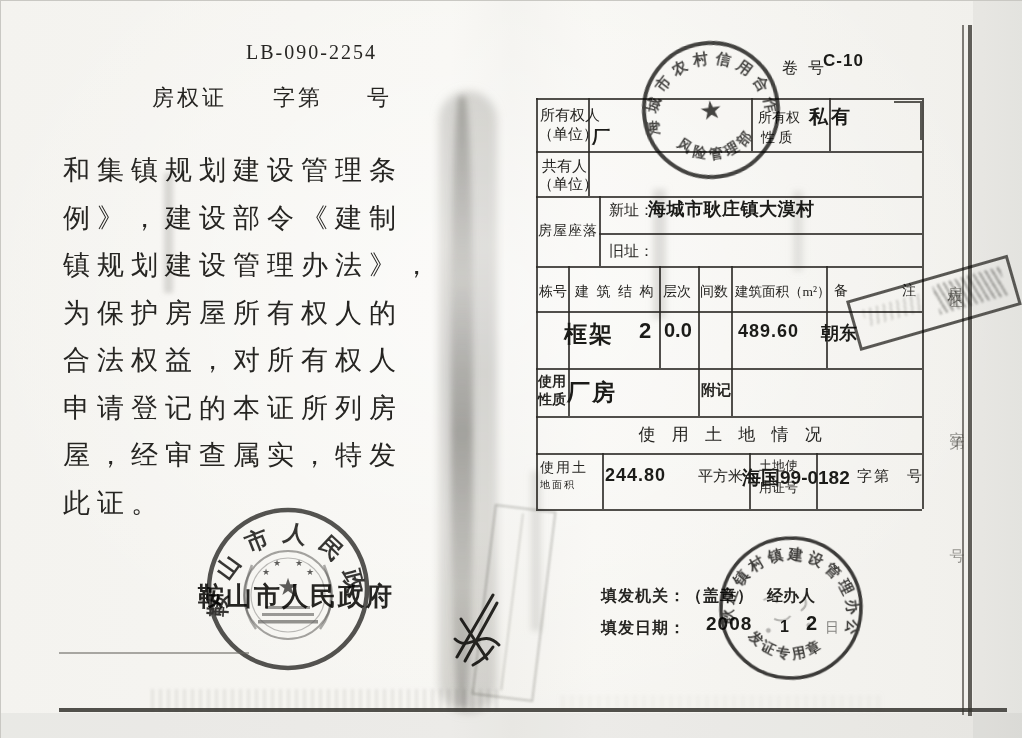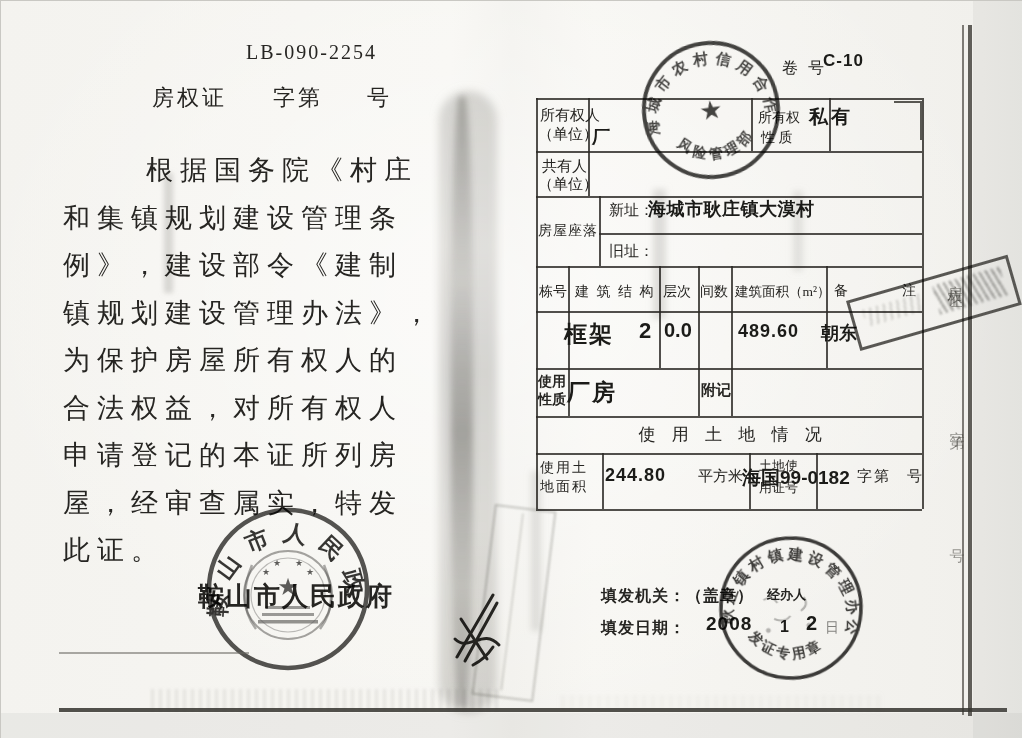--- a/index.html
+++ b/index.html
@@ -31,21 +31,20 @@
 
   <div class="abs serif" style="left:245px;top:40px;font-size:20px;letter-spacing:2px;">LB-090-2254</div>
 
   <div class="abs serif" style="left:0;top:82px;width:500px;height:30px;">
     <span class="abs" style="left:151px;font-size:22px;letter-spacing:3px;">房权证</span>
     <span class="abs" style="left:272px;font-size:22px;letter-spacing:3px;">字第</span>
     <span class="abs" style="left:366px;font-size:22px;">号</span>
   </div>
 
   <div class="abs" style="left:62px;top:146px;">
-    <div class="bodyline serif" style="padding-left:83px;">根据国务院《村庄</div>
     <div class="bodyline serif">和集镇规划建设管理条</div>
     <div class="bodyline serif">例》，建设部令《建制</div>
     <div class="bodyline serif">镇规划建设管理办法》，</div>
     <div class="bodyline serif">为保护房屋所有权人的</div>
     <div class="bodyline serif">合法权益，对所有权人</div>
     <div class="bodyline serif">申请登记的本证所列房</div>
     <div class="bodyline serif">屋，经审查属实，特发</div>
     <div class="bodyline serif">此证。</div>
   </div>
 
@@ -135,31 +134,31 @@
   <div class="abs typed" style="left:820px;top:320px;font-size:18px;">朝东</div>
 
   <div class="abs serif" style="left:537px;top:372px;font-size:14px;font-weight:600;">使用</div>
   <div class="abs serif" style="left:537px;top:390px;font-size:14px;font-weight:600;">性质</div>
   <div class="abs typed" style="left:566px;top:376px;font-size:23px;letter-spacing:2px;">厂房</div>
   <div class="abs serif" style="left:700px;top:380px;font-size:15px;font-weight:600;">附记</div>
 
   <div class="abs serif" style="left:535px;top:422px;width:394px;text-align:center;font-size:17px;letter-spacing:6px;">使 用 土 地 情 况</div>
 
   <div class="abs serif" style="left:539px;top:458px;font-size:14px;letter-spacing:2px;">使用土</div>
-  <div class="abs serif" style="left:539px;top:477px;font-size:14px;letter-spacing:2px;">地面积</div>
+  <div class="abs serif" style="left:539px;top:477px;font-size:10px;letter-spacing:2px;">地面积</div>
   <div class="abs typed" style="left:604px;top:464px;font-size:18px;letter-spacing:1px;">244.80</div>
   <div class="abs serif" style="left:697px;top:466px;font-size:15px;">平方米</div>
   <div class="abs serif" style="left:758px;top:456px;font-size:13px;">土地使</div>
   <div class="abs serif" style="left:758px;top:478px;font-size:13px;">用证号</div>
   <div class="abs typed" style="left:741px;top:464px;font-size:19px;white-space:nowrap;">海国99-0182</div>
   <div class="abs serif" style="left:856px;top:466px;font-size:15px;letter-spacing:2px;">字第</div>
   <div class="abs serif" style="left:906px;top:466px;font-size:15px;">号</div>
 
   <div class="abs serif" style="left:600px;top:585px;font-size:16px;font-weight:600;letter-spacing:1px;">填发机关：（盖章）</div>
-  <div class="abs serif" style="left:766px;top:585px;font-size:13px;font-weight:600;">经办人</div>
+  <div class="abs serif" style="left:766px;top:585px;font-size:16px;font-weight:600;">经办人</div>
   <div class="abs serif" style="left:600px;top:617px;font-size:16px;font-weight:600;letter-spacing:1px;">填发日期：</div>
   <div class="abs typed" style="left:705px;top:612px;font-size:19px;letter-spacing:1px;">2008</div>
   <div class="abs typed" style="left:779px;top:617px;font-size:16px;">1</div>
   <div class="abs typed" style="left:805px;top:611px;font-size:20px;">2</div>
   <div class="abs serif" style="left:824px;top:618px;font-size:14px;opacity:.55;">日</div>
 
   <div>
     <div class="abs" style="left:961px;top:24px;width:1.5px;height:690px;background:#55534d;opacity:.75;"></div>
     <div class="abs" style="left:966.5px;top:24px;width:4px;height:691px;background:#3c3a35;opacity:.8;filter:blur(.4px);"></div>
     <div class="spinetxt" style="left:944px;top:272px;">房权证</div>

